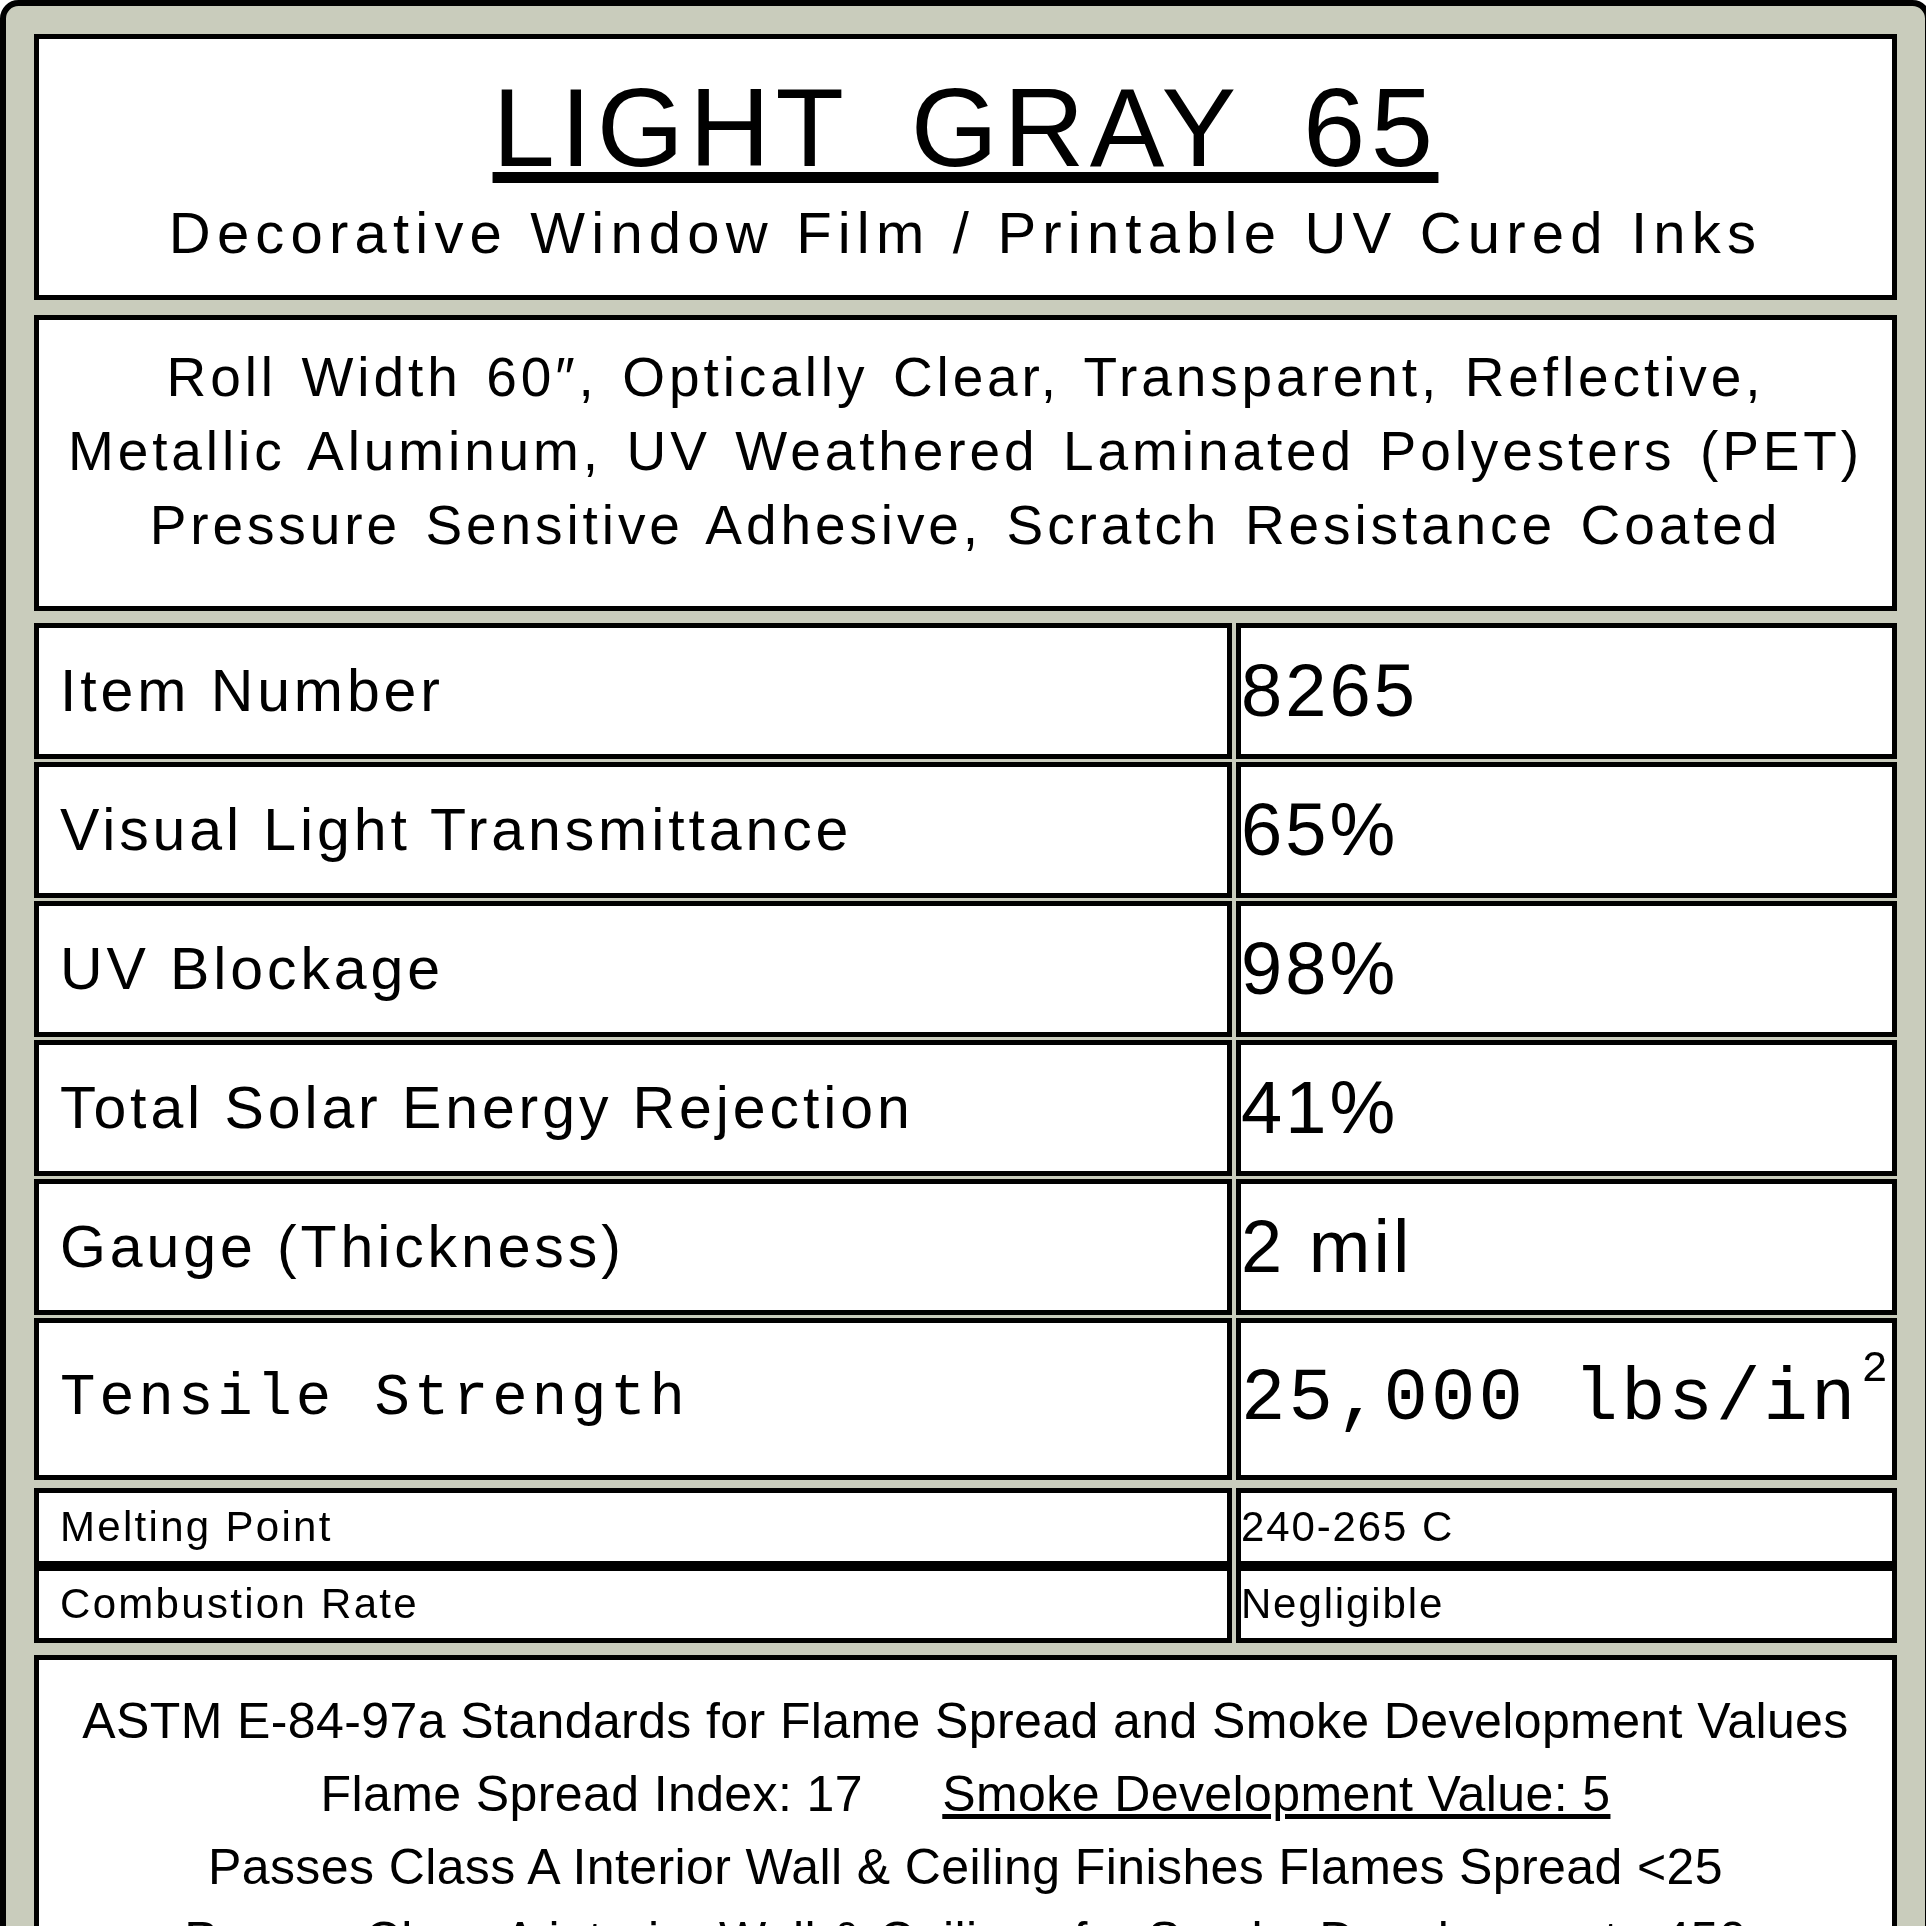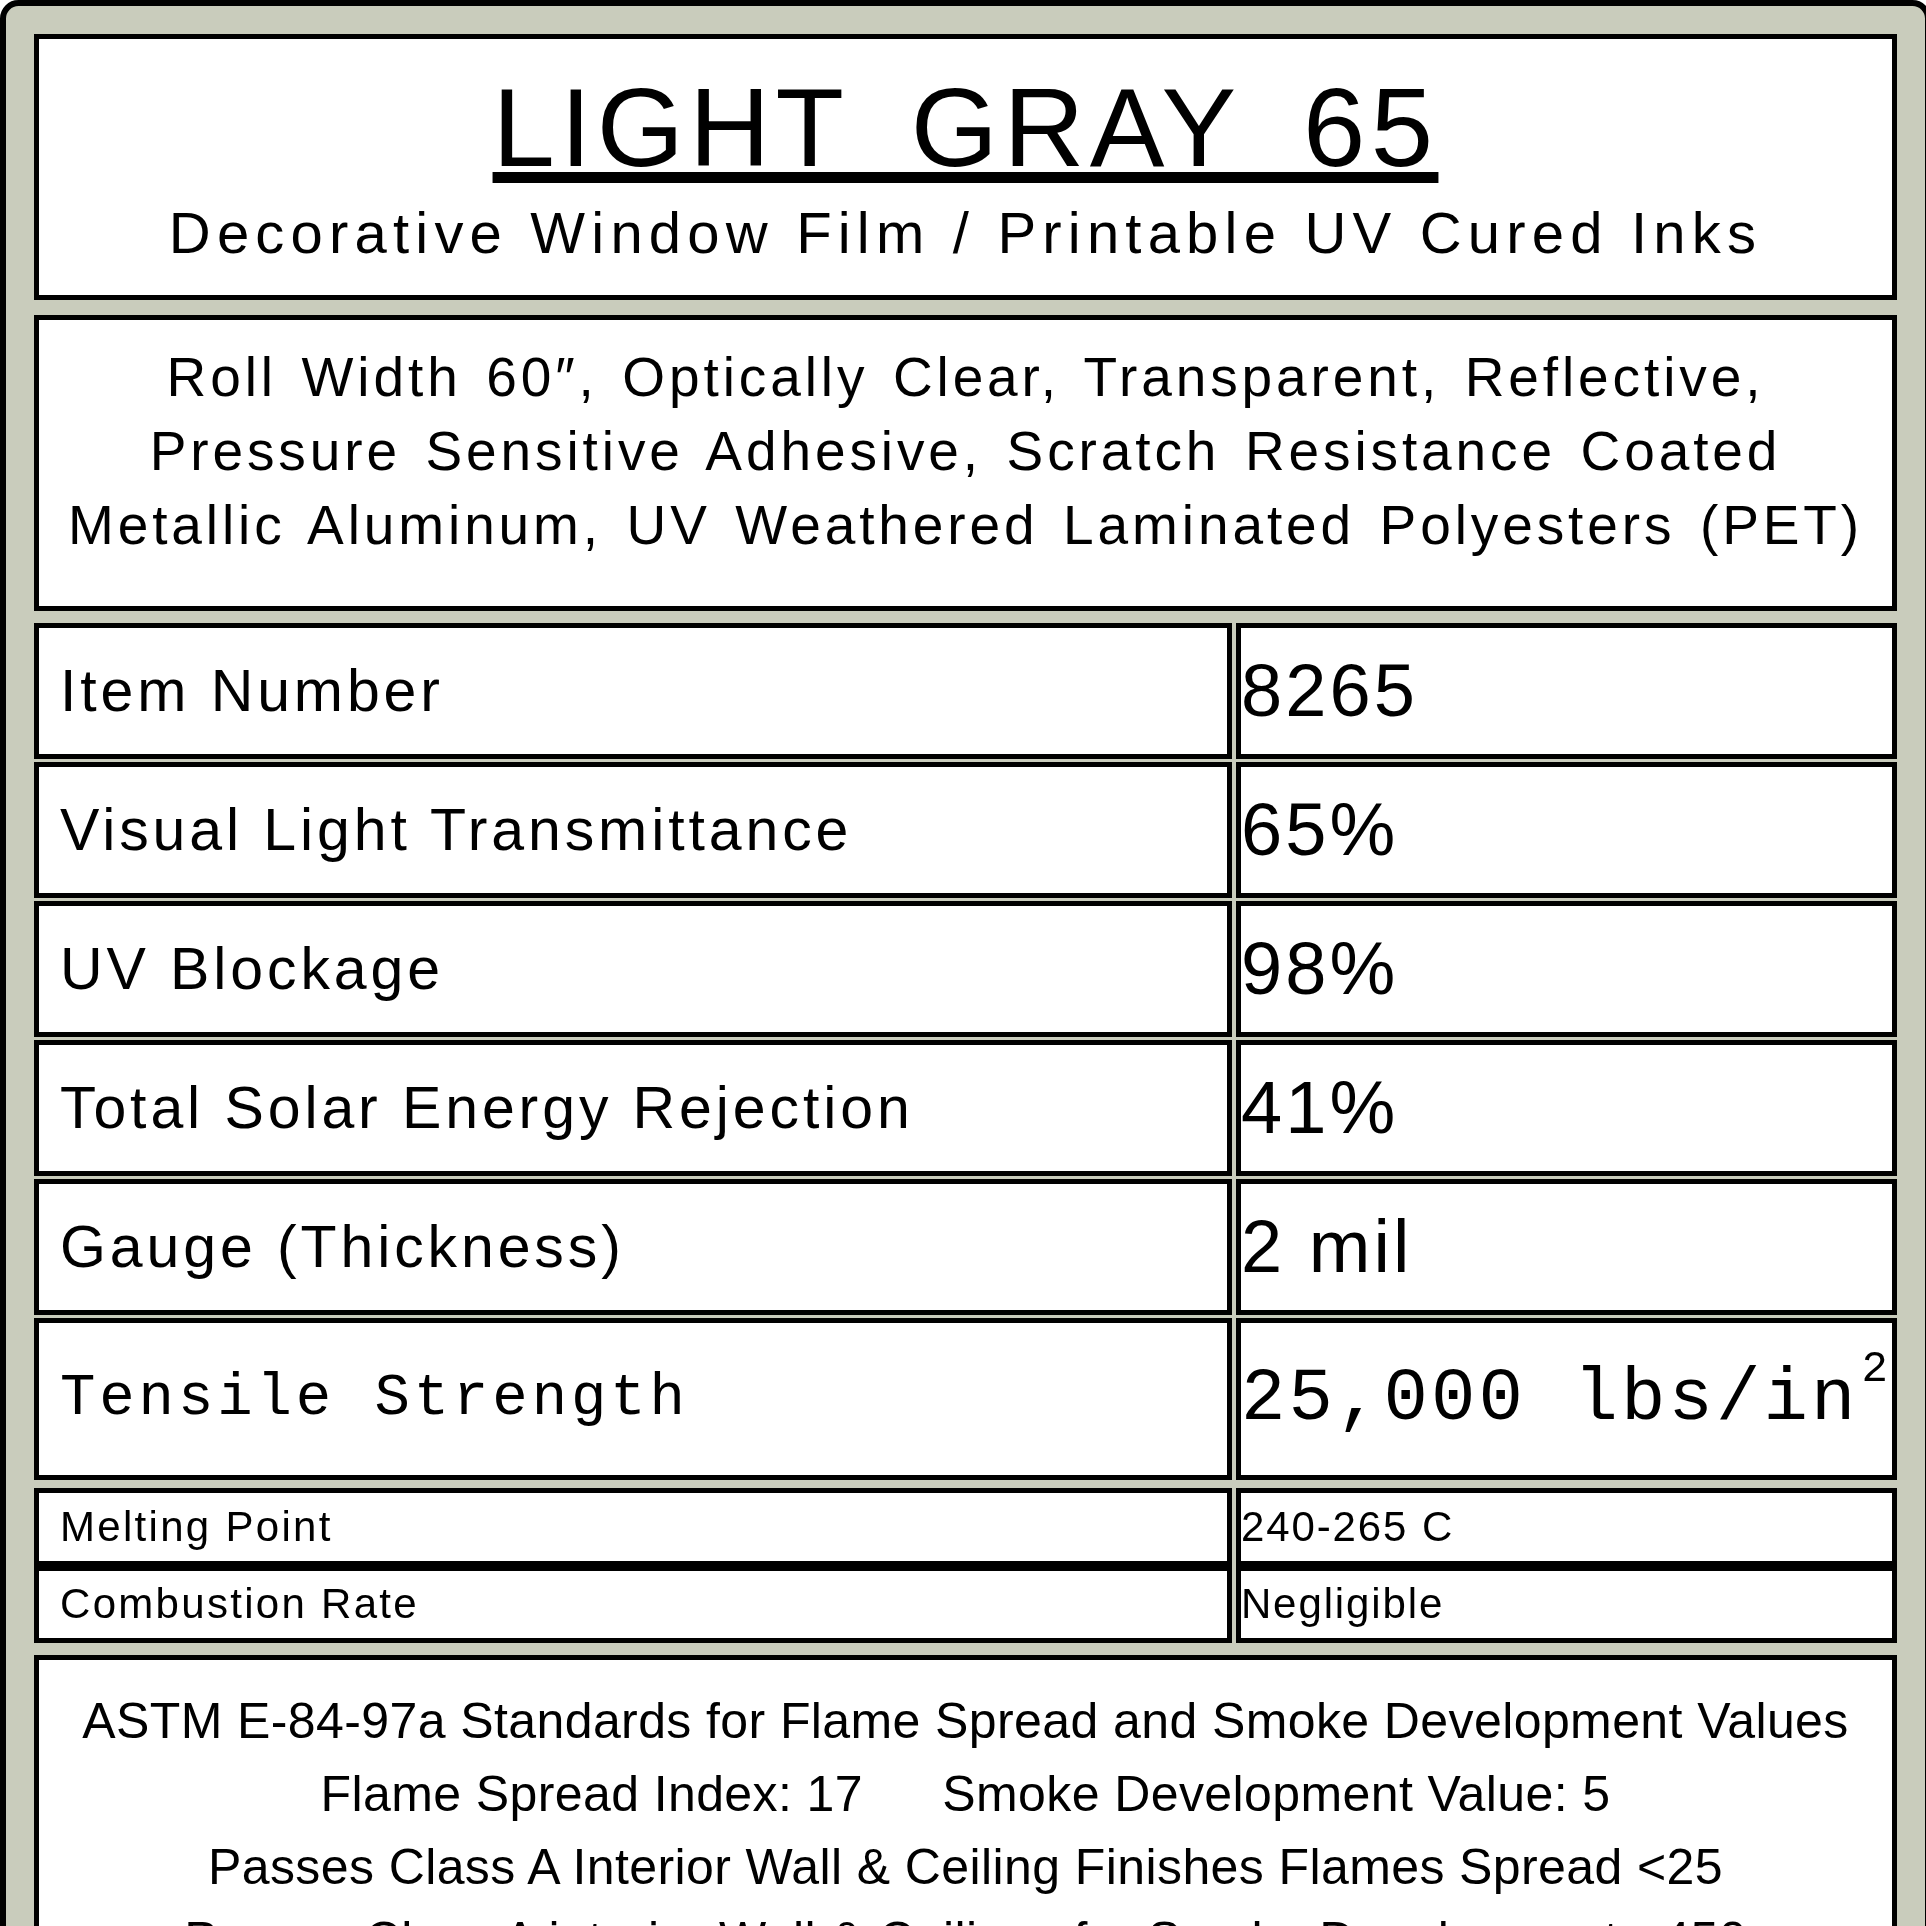--- a/index.html
+++ b/index.html
@@ -116,36 +116,36 @@
   
   .astm-box {
     height: 324px;
     margin-bottom: 11.6px;
     text-align: center;
     font-size: 50px;
     line-height: 73px;
     letter-spacing: 0.4px;
     padding-top: 25px;
   }
-  .astm-gap { display: inline-block; margin-left: 65px; }
+  .astm-gap { display: inline-block; margin-left: 65px; text-decoration: underline; }
 </style>
 </head>
 <body>
 
 <div class="page">
 
   <div class="box title-box">
     <div class="title">LIGHT GRAY 65</div>
     <div class="subtitle">Decorative Window Film / Printable UV Cured Inks</div>
   </div>
 
   <div class="box desc-box">
     <div>Roll Width 60″, Optically Clear, Transparent, Reflective,</div>
+    <div>Metallic Aluminum, UV Weathered Laminated Polyesters (PET)</div>
     <div>Pressure Sensitive Adhesive, Scratch Resistance Coated</div>
-    <div>Metallic Aluminum, UV Weathered Laminated Polyesters (PET)</div>
   </div>
 
   <div class="spec-row row-std">
     <div class="cell label-cell">Item Number</div>
     <div class="cell value-cell">8265</div>
   </div>
 
   <div class="spec-row row-std">
     <div class="cell label-cell">Visual Light Transmittance</div>
     <div class="cell value-cell">65%</div>

